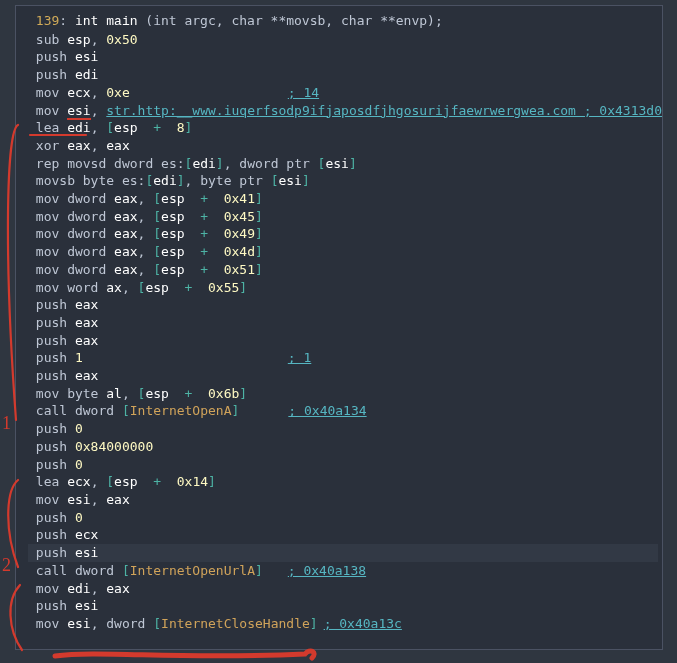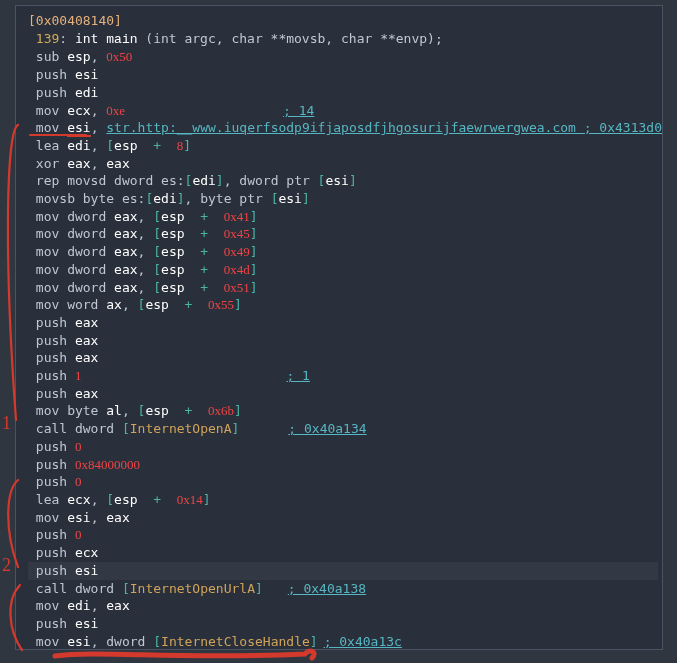--- a/index.html
+++ b/index.html
@@ -29,21 +29,21 @@
   .line {
     white-space: pre;
     line-height: 17.7px;
   }
   .addr      { color: #e6b07c; }  
   .num-yel   { color: #d1ab59; text-align: center; }  
   .kw        { color: #ffffff; }  
   .fn        { color: #ffffff; font-family: Liberation Mono, monospace; }  
   .reg       { color: #ffffff; }  
   .op        { color: #bfc7d5; }  
-  .imm       { color: #ef4444; font-family: Liberation Serif, serif; }  
+  .imm       { color: #fef9c3; }  
   .brack     { color: #4db3a5; }
   .call-tgt  { color: #d0a35a; }  
   .comment   { color: #56b6c2; text-decoration: underline; }  
   .highlight { background: #323945; display: inline-block; width: 100%; }
 
   
   svg.annot {
     position: absolute;
     left: 0; top: 0;
     width: 677px; height: 663px;
@@ -60,21 +60,20 @@
     fill: #d33a2d;
     font-family: cursive, serif;
     font-size: 18px;
   }
 </style>
 </head>
 <body>
 
 <div class="disasm-panel">
 
-  <div class="line"><span class="addr">[0x00408140]</span></div>
 
   <div class="line"> <span class="num-yel">139</span><span class="op">: </span><span class="kw">int</span><span class="op"> </span><span class="fn">main</span><span class="op"> </span><span class="op">(int argc, char **movsb, char **envp);</span></div>
 
   <div id="code-lines"><div class="line"> <span class="op">sub </span><span class="reg">esp</span><span class="op">, </span><span class="imm">0x50</span></div><div class="line"> <span class="op">push </span><span class="reg">esi</span></div><div class="line"> <span class="op">push </span><span class="reg">edi</span></div><div class="line"><span class="__measure" style="display:inline-block;"> <span class="op">mov </span><span class="reg">ecx</span><span class="op">, </span><span class="imm">0xe</span></span><span style="display:inline-block;width:158px;"></span><span class="comment">; 14</span></div><div class="line"> <span class="op">mov </span><span class="reg" style="border-bottom:2px solid #d33a2d;">esi</span><span class="op">, </span><span class="comment">str.http:__www.iuqerfsodp9ifjaposdfjhgosurijfaewrwergwea.com ; 0x4313d0</span></div><div class="line"> <span class="op">lea </span><span class="reg">edi</span><span class="op">, </span><span class="brack">[<span class="reg">esp</span>  +  <span class="imm">8</span>]</span></div><div class="line"> <span class="op">xor </span><span class="reg">eax</span><span class="op">, </span><span class="reg">eax</span></div><div class="line"> <span class="op">rep movsd dword es:</span><span class="brack">[</span><span class="reg">edi</span><span class="brack">]</span><span class="op">, dword ptr </span><span class="brack">[</span><span class="reg">esi</span><span class="brack">]</span></div><div class="line"> <span class="op">movsb byte es:</span><span class="brack">[</span><span class="reg">edi</span><span class="brack">]</span><span class="op">, byte ptr </span><span class="brack">[</span><span class="reg">esi</span><span class="brack">]</span></div><div class="line"> <span class="op">mov dword </span><span class="reg">eax</span><span class="op">, </span><span class="brack">[<span class="reg">esp</span>  +  <span class="imm">0x41</span>]</span></div><div class="line"> <span class="op">mov dword </span><span class="reg">eax</span><span class="op">, </span><span class="brack">[<span class="reg">esp</span>  +  <span class="imm">0x45</span>]</span></div><div class="line"> <span class="op">mov dword </span><span class="reg">eax</span><span class="op">, </span><span class="brack">[<span class="reg">esp</span>  +  <span class="imm">0x49</span>]</span></div><div class="line"> <span class="op">mov dword </span><span class="reg">eax</span><span class="op">, </span><span class="brack">[<span class="reg">esp</span>  +  <span class="imm">0x4d</span>]</span></div><div class="line"> <span class="op">mov dword </span><span class="reg">eax</span><span class="op">, </span><span class="brack">[<span class="reg">esp</span>  +  <span class="imm">0x51</span>]</span></div><div class="line"> <span class="op">mov word </span><span class="reg">ax</span><span class="op">, </span><span class="brack">[<span class="reg">esp</span>  +  <span class="imm">0x55</span>]</span></div><div class="line"> <span class="op">push </span><span class="reg">eax</span></div><div class="line"> <span class="op">push </span><span class="reg">eax</span></div><div class="line"> <span class="op">push </span><span class="reg">eax</span></div><div class="line"><span class="__measure" style="display:inline-block;"> <span class="op">push </span><span class="imm">1</span></span><span style="display:inline-block;width:205px;"></span><span class="comment">; 1</span></div><div class="line"> <span class="op">push </span><span class="reg">eax</span></div><div class="line"> <span class="op">mov byte </span><span class="reg">al</span><span class="op">, </span><span class="brack">[<span class="reg">esp</span>  +  <span class="imm">0x6b</span>]</span></div><div class="line"><span class="__measure" style="display:inline-block;"> <span class="op">call dword </span><span class="brack">[</span><span class="call-tgt">InternetOpenA</span><span class="brack">]</span></span><span style="display:inline-block;width:49px;"></span><span class="comment">; 0x40a134</span></div><div class="line"> <span class="op">push </span><span class="imm">0</span></div><div class="line"> <span class="op">push </span><span class="imm">0x84000000</span></div><div class="line"> <span class="op">push </span><span class="imm">0</span></div><div class="line"> <span class="op">lea </span><span class="reg">ecx</span><span class="op">, </span><span class="brack">[<span class="reg">esp</span>  +  <span class="imm">0x14</span>]</span></div><div class="line"> <span class="op">mov </span><span class="reg">esi</span><span class="op">, </span><span class="reg">eax</span></div><div class="line"> <span class="op">push </span><span class="imm">0</span></div><div class="line"> <span class="op">push </span><span class="reg">ecx</span></div><div class="line highlight"> <span class="op">push </span><span class="reg">esi</span></div><div class="line"><span class="__measure" style="display:inline-block;"> <span class="op">call dword </span><span class="brack">[</span><span class="call-tgt">InternetOpenUrlA</span><span class="brack">]</span></span><span style="display:inline-block;width:25px;"></span><span class="comment">; 0x40a138</span></div><div class="line"> <span class="op">mov </span><span class="reg">edi</span><span class="op">, </span><span class="reg">eax</span></div><div class="line"> <span class="op">push </span><span class="reg">esi</span></div><div class="line"><span class="__measure" style="display:inline-block;"> <span class="op">mov </span><span class="reg">esi</span><span class="op">, dword </span><span class="brack">[</span><span class="call-tgt">InternetCloseHandle</span><span class="brack">]</span></span><span style="display:inline-block;width:6px;"></span><span class="comment">; 0x40a13c</span></div><div class="line"> </div></div>
 </div>
 
 <svg class="annot">
 
   <line x1="30" y1="135" x2="86" y2="135"></line>
 

